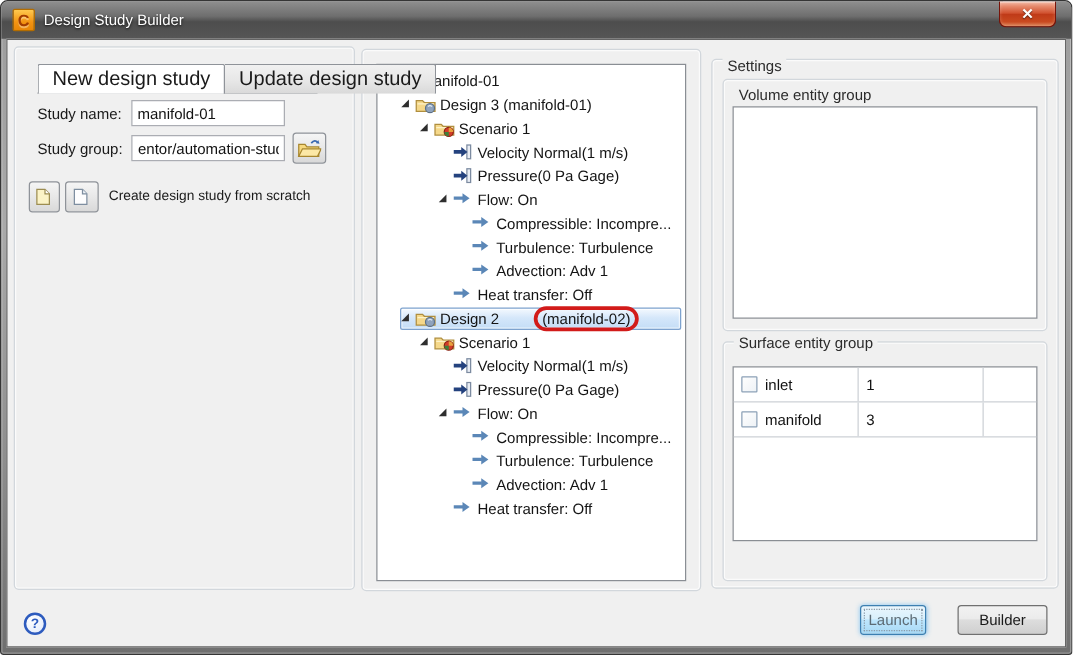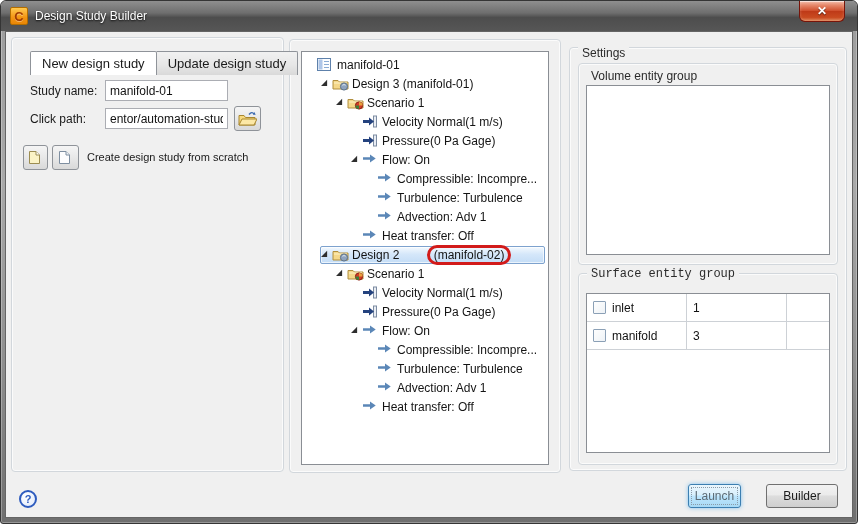--- a/index.html
+++ b/index.html
@@ -24,21 +24,21 @@
     box-shadow:inset 0 1px 0 rgba(255,255,255,.55), inset 0 0 3px rgba(255,255,255,.25);
     text-shadow:0 1px 1px rgba(0,0,0,.6);cursor:default;}
   
   .client{position:absolute;left:4px;right:4px;top:30px;bottom:5px;background:#f0f0f0;border:1px solid #656565;}
   .groupbox{position:absolute;border:1px solid #d2d7dc;border-radius:4px;box-shadow:0 0 0 1px #fbfbfb inset;}
   .grouplabel{position:absolute;background:#f0f0f0;padding:0 4px;font-size:12px;color:#2b2b2b;z-index:3;}
   .whitebox{position:absolute;background:#fff;border:1px solid #8a8e94;}
   
   .tabs-line{position:absolute;left:24px;top:42px;width:224px;border-top:1px solid #8f9399;z-index:1;}
   .tabs{position:absolute;left:24px;top:19px;height:24px;display:flex;align-items:flex-end;z-index:2;}
-  .tab{font-size:13px;color:#1a1a1a;padding:8px 11px;display:flex;align-items:center;justify-content:center;cursor:default;}
+  .tab{font-size:16px;color:#1a1a1a;padding:8px 11px;display:flex;align-items:center;justify-content:center;cursor:default;}
   .tab.active{height:24px;background:#fff;border:1px solid #8f9399;border-bottom:none;border-radius:2px 2px 0 0;position:relative;z-index:4;}
   .tab.inactive{height:24px;background:linear-gradient(180deg,#f1f1f1,#e7e7e7 55%,#d9d9d9);border:1px solid #8f9399;border-bottom:none;border-left:none;border-radius:0 2px 0 0;}
   .fieldlabel{position:absolute;font-size:12px;color:#1a1a1a;}
   .textinput{position:absolute;height:21px;border:1px solid #abadb3;background:#fff;font-family:"Liberation Sans",sans-serif;font-size:12px;padding:0 4px;color:#111;}
   .iconbtn{position:absolute;border:1px solid #8f9399;border-radius:3px;background:linear-gradient(180deg,#f5f5f5,#e8e8e8 50%,#d9d9d9);display:flex;align-items:center;justify-content:center;cursor:default;}
   .scratch-label{position:absolute;font-size:11px;color:#1a1a1a;}
   .study-list{position:absolute;background:#fff;border:1px solid #8a8e94;padding:2px;}
   .list-item{display:flex;align-items:center;gap:5px;height:21px;padding:0 3px;font-size:12px;color:#111;
     background:linear-gradient(180deg,#f3f9fe,#dceafa 50%,#d0e3f7);border:1px solid #94b5d6;border-radius:2px;cursor:default;}
   
@@ -87,21 +87,21 @@
     <div class="groupbox" style="left:5px;top:5px;width:273px;height:435px;"></div>
     <div class="tabs-line"></div>
     <div class="tabs" id="tabs">
         <div class="tab active">New design study</div>
         <div class="tab inactive">Update design study</div>
       </div>
 
     <div class="fieldlabel" style="left:24px;top:52px;">Study name:</div>
     <input class="textinput" style="left: 99px; top: 48px; width: 123px;" value="manifold-01">
 
-    <div class="fieldlabel" style="left:24px;top:80px;">Click path:</div>
+    <div class="fieldlabel" style="left:24px;top:80px;">Study group:</div>
     <input class="textinput" style="left: 99px; top: 76px; width: 123px;" value="entor/automation-study">
     <div class="iconbtn" style="left:228px;top:74px;width:27px;height:25px;">
       <span class="ticon" style="width:20px;height:16px;" id="browse-icon-slot">
           <svg width="20" height="16" viewBox="0 0 20 16">
             <path d="M2 4.5h5l1.5 2H18V14H2Z" fill="#f7d97e" stroke="#a8872f"></path>
             <path d="M2 14l3-6h15l-3 6Z" fill="#fce8a6" stroke="#a8872f"></path>
             <path d="M12 3.5q3-3.5 5-.5" stroke="#3c6ab0" fill="none" stroke-width="1.4"></path>
             <path d="M17.6 1l1 3-2.8-.4Z" fill="#3c6ab0"></path>
           </svg>
         </span>
@@ -374,22 +374,22 @@
       </div>
 
     <div class="groupbox" style="left:563px;top:15px;width:278px;height:424px;"></div>
     <div class="grouplabel" style="left:572px;top:14px;">Settings</div>
 
     <div class="groupbox" style="left:572px;top:31px;width:260px;height:202px;"></div>
     <div class="grouplabel" style="left:581px;top:27px;margin-top:10px;">Volume entity group</div>
     <div class="whitebox" style="left:580px;top:53px;width:244px;height:170px;"></div>
 
     <div class="groupbox" style="left:572px;top:241px;width:260px;height:192px;"></div>
-    <div class="grouplabel" style="left:581px;top:235px;font-family:Liberation Mono, monospace;">Surface entity group</div>
-    <div class="stable" style="left:580px;top:261px;width:244px;height:160px;" id="surface-table">
+    <div class="grouplabel" style="left:581px;top:235px;">Surface entity group</div>
+    <div class="stable" style="left:580px;top:261px;width:244px;height:140px;" id="surface-table">
         <div class="srow">
           <div class="scell name">
             <span class="cb"></span>
             <span>inlet</span>
           </div>
           <div class="scell value">1</div>
           <div class="scell extra"></div>
         </div>
         <div class="srow">
           <div class="scell name">

